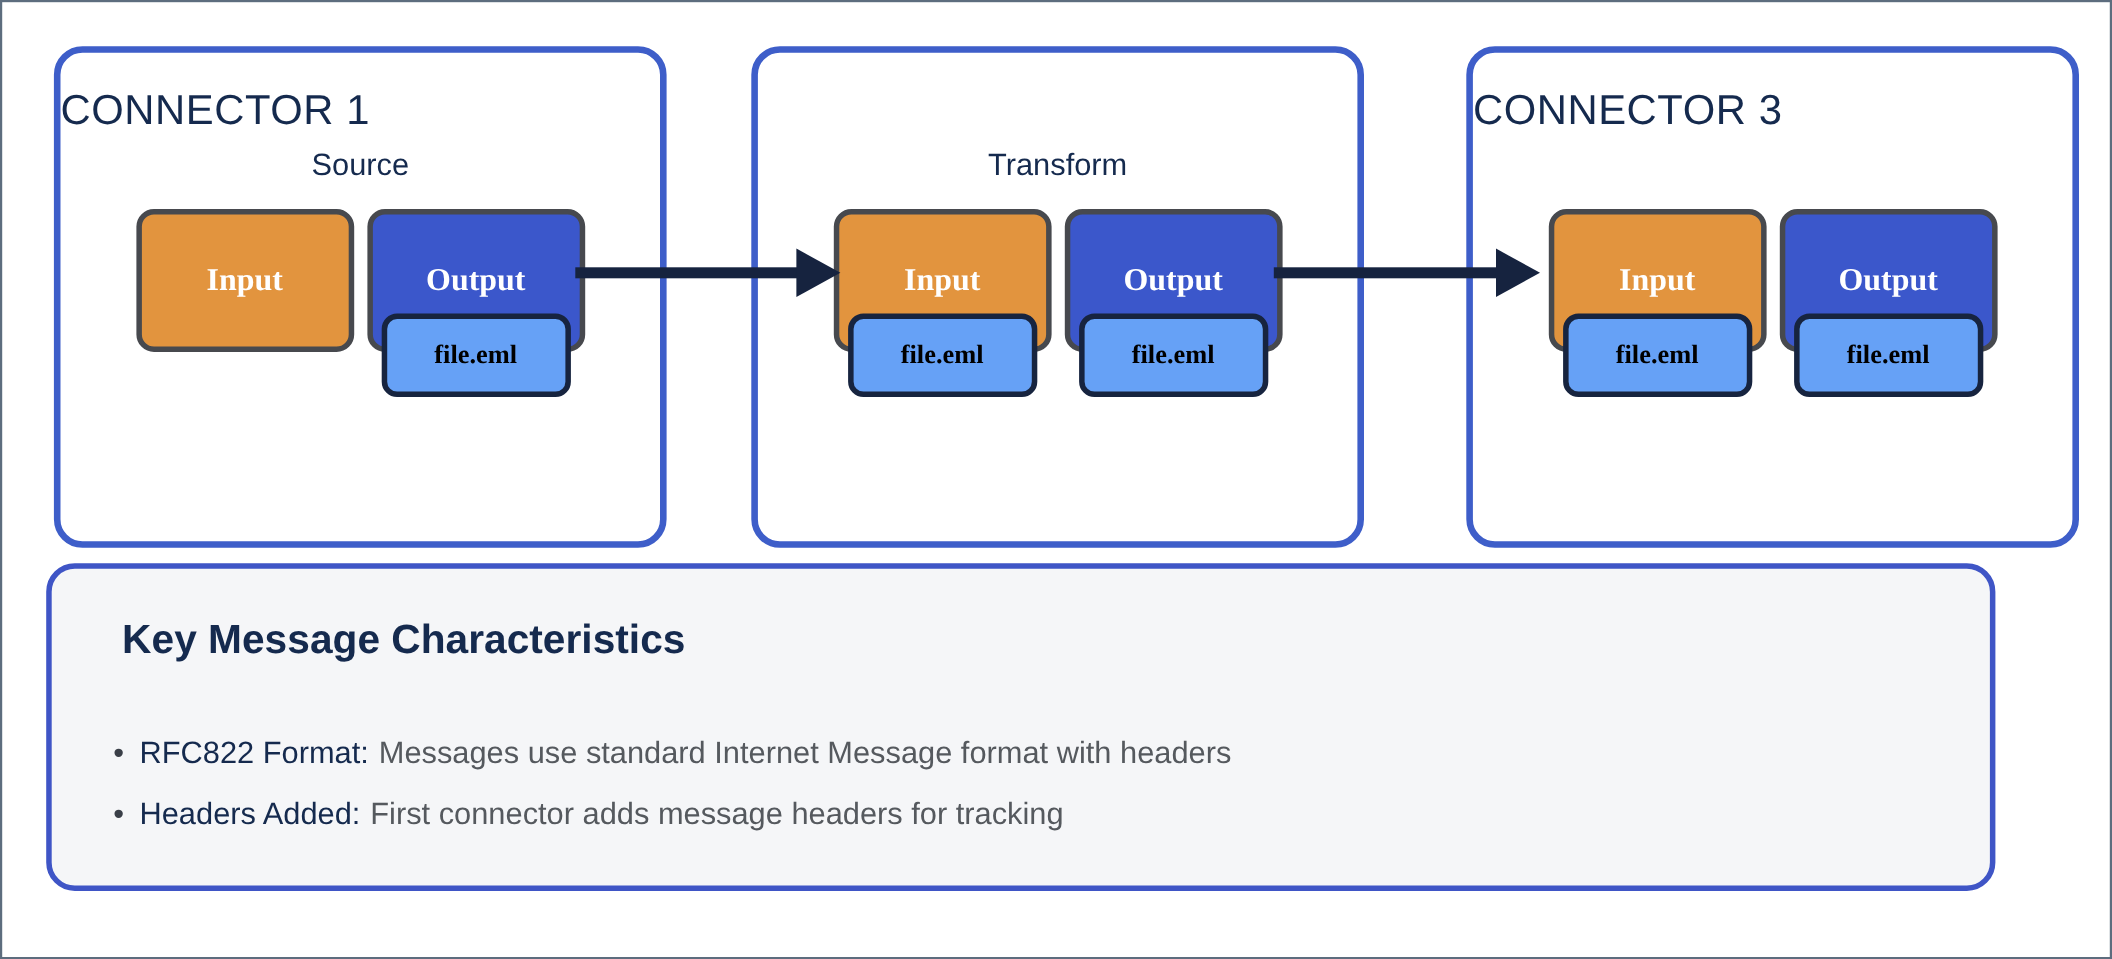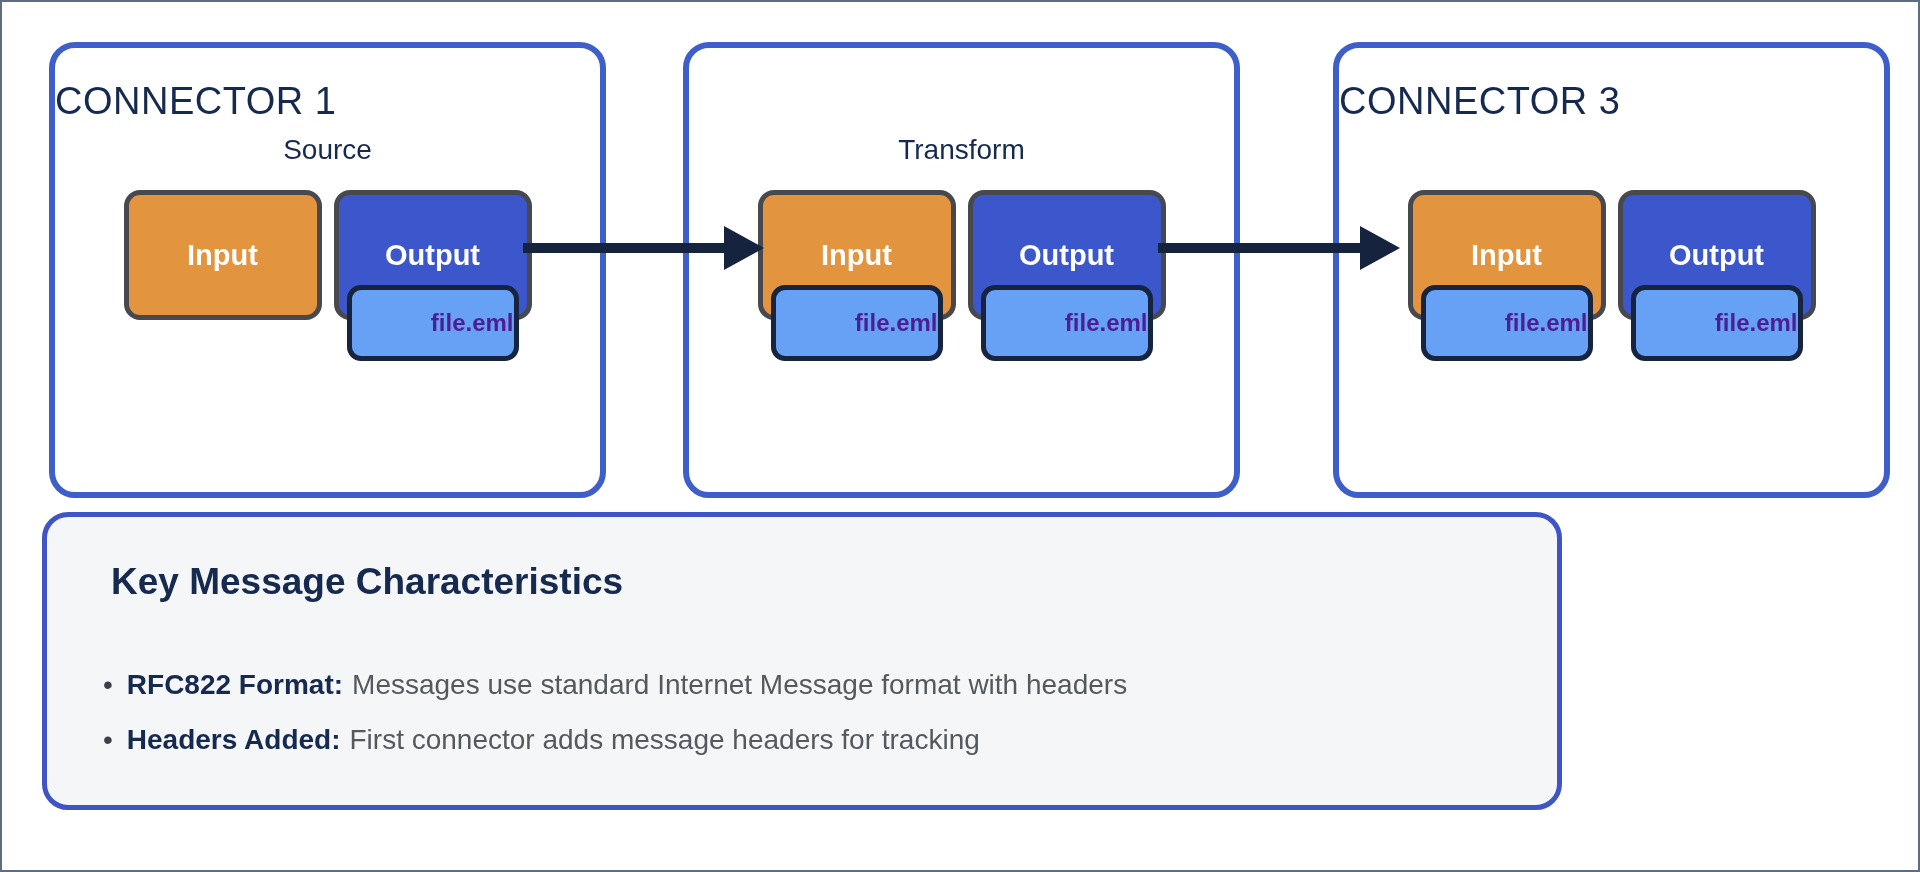--- a/index.html
+++ b/index.html
@@ -40,59 +40,59 @@
     letter-spacing:0.5px;
   }
   .card-sub{
     position:absolute;top:86px;left:0;right:0;text-align:center;
     font-size:28px;color:var(--title_navy);
   }
   .boxes{
     position:absolute;top:142px;left:0;right:0;
     display:flex;justify-content:center;gap:12px;
   }
-  .box-wrap{position:relative;width:198px;height:130px;}
+  .box-wrap{position:relative;width:198px;height:130px;font-family:Liberation Serif, serif;}
   .io-box{
     width:198px;height:130px;border-radius:16px;
     border:5px solid var(--box_border);
     display:flex;align-items:center;justify-content:center;
     color:#ffffff;font-size:29px;font-weight:bold;
   }
   .io-input{background:var(--input_orange);}
   .io-output{background:var(--output_blue);}
   .chip{
     position:absolute;top:95px;left:50%;transform:translateX(-50%);
     width:172px;height:76px;border-radius:14px;
     background:var(--chip_blue);border:5px solid var(--chip_border);
-    display:flex;align-items:center;justify-content:flex-end;
-    color:#4c1d95;font-size:24px;font-weight:bold;
+    display:flex;align-items:center;justify-content:center;
+    color:#000000;font-size:24px;font-weight:bold;
     z-index:3;
   }
   .arrows{
     position:absolute;left:0;top:0;width:1920px;height:872px;
     z-index:5;pointer-events:none;
   }
   .panel{
-    position:absolute;left:40px;top:510px;width:1520px;height:298px;
+    position:absolute;left:40px;top:510px;width:1772px;height:298px;
     background:var(--panel_bg);border:5px solid var(--panel_border);
     border-radius:26px;
   }
   .panel-title{
     position:absolute;left:64px;top:44px;
     font-size:37px;font-weight:bold;color:var(--title_navy);
   }
   .bullet{
     position:absolute;left:56px;right:40px;
     font-size:28px;color:var(--text_gray);
     white-space:nowrap;
   }
   .bullet-1{top:152px;}
   .bullet-2{top:207px;}
   .bullet .marker{color:#3a3f48;margin-right:14px;}
-  .bullet .bold{color:var(--title_navy);font-weight:bold;margin-right:9px;margin-top:31px;}
+  .bullet .bold{color:var(--title_navy);font-weight:normal;margin-right:9px;margin-top:31px;}
 </style>
 </head>
 <body>
 
 <div class="canvas">
 
   <div class="card card1">
     <div class="card-title">CONNECTOR 1</div>
     <div class="card-sub">Source</div>
     <div class="boxes">

